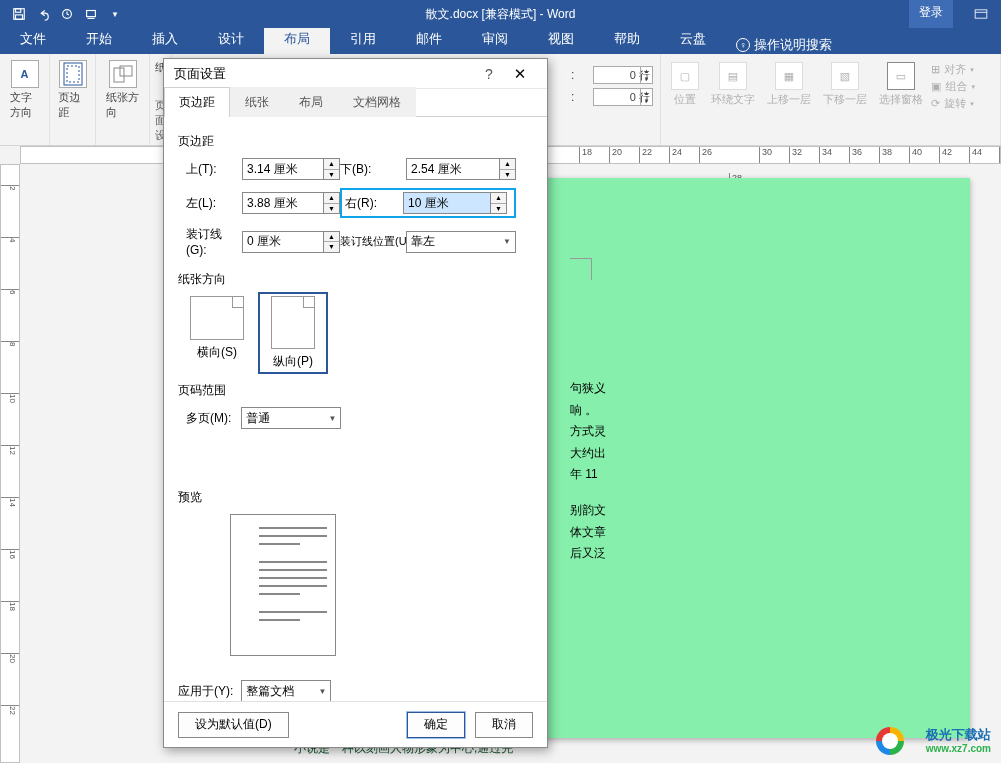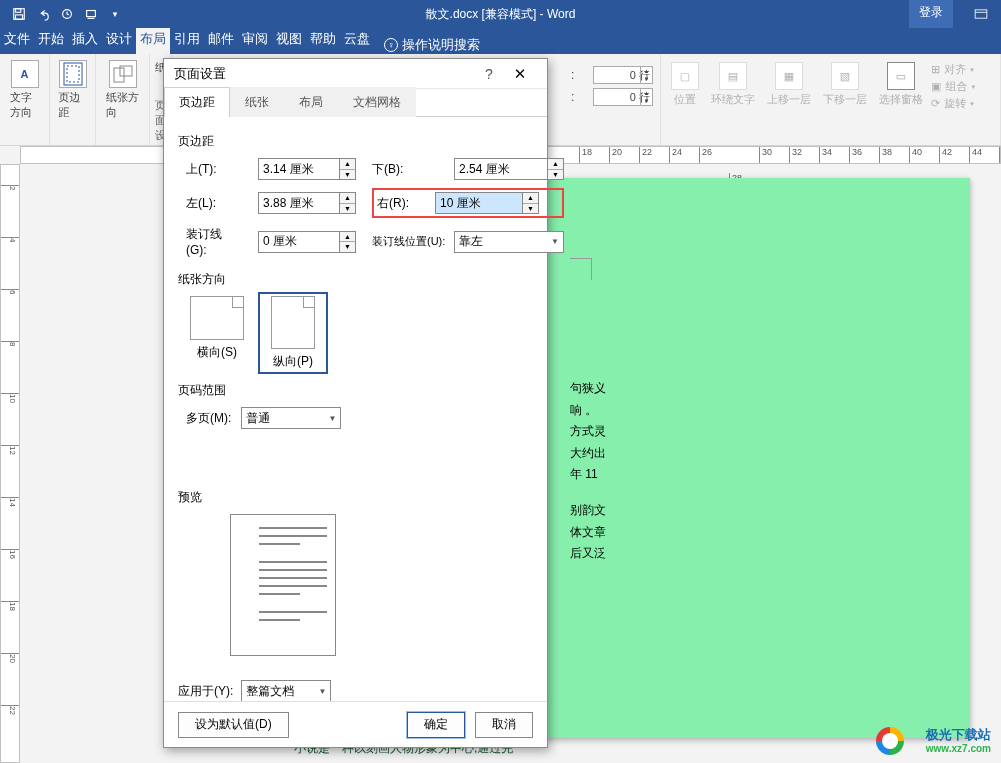--- a/index.html
+++ b/index.html
@@ -9,21 +9,21 @@
 .titlebar { background: #2b579a; height: 28px; display: flex; align-items: center; color: #fff; font-size: 12px; position: relative; }
 .titlebar .qat { display: flex; gap: 2px; padding-left: 8px; }
 .titlebar .qat-item { width: 22px; height: 20px; display: flex; align-items: center; justify-content: center; cursor: pointer; }
 .titlebar .title { position: absolute; left: 50%; transform: translateX(-50%); }
 .titlebar .right { margin-left: auto; display: flex; }
 .titlebar .login { background: #3e6db5; padding: 4px 10px; font-size: 12px; margin-right: 8px; }
 .titlebar .win-btn { width: 40px; height: 28px; display: flex; align-items: center; justify-content: center; }
 
 
 .menubar { background: #2b579a; height: 26px; display: flex; align-items: flex-end; color: #fff; font-size: 13px; }
-.menubar .menu-item { padding: 5px 4px 6px; cursor: pointer; }
+.menubar .menu-item { padding: 5px 20px 6px; cursor: pointer; }
 .menubar .menu-item.active { background: #f3f3f3; color: #2b579a; }
 .menubar .tell-me { margin-left: 10px; display:flex; align-items:center; gap:4px; }
 .menubar .bulb { width:14px; height:14px; border:1px solid #fff; border-radius:50%; display:inline-flex; align-items:center; justify-content:center; font-size:9px;}
 
 
 .ribbon { background: #f3f3f3; height: 92px; border-bottom: 1px solid #d4d4d4; display: flex; position: relative; }
 .ribbon-group { border-right: 1px solid #e1e1e1; padding: 4px 6px 2px; display: flex; flex-direction: column; align-items: center; font-size: 11px; color: #444; position:relative; }
 .ribbon-group .lbl { position: absolute; bottom: 2px; left:0; right:0; text-align:center; font-size: 11px; color:#666; }
 .rbtn { display: flex; flex-direction: column; align-items: center; gap: 2px; padding: 2px 4px; cursor: pointer; }
 .rbtn .ico { width: 28px; height: 28px; border: 1px solid #aaa; background:#fff; display:flex; align-items:center; justify-content:center; }
@@ -49,33 +49,33 @@
 .dlg-title { height: 30px; display: flex; align-items: center; padding: 0 10px; border-bottom: 1px solid #e8e8e8; }
 .dlg-title .t { flex: 1; font-size: 13px; }
 .dlg-title .help { width: 28px; text-align: center; font-size: 14px; cursor: pointer; color:#555;}
 .dlg-title .close { width: 34px; text-align: center; font-size: 15px; cursor: pointer; }
 .dlg-tabs { display: flex; border-bottom: 1px solid #d0d0d0; height: 28px; align-items:flex-end;}
 .dlg-tabs .tab { padding: 6px 14px; border: 1px solid transparent; border-bottom: none; cursor: pointer; position:relative; top:1px; background:#f0f0f0; color:#555;}
 .dlg-tabs .tab.active { background:#fff; border-color:#d0d0d0; color:#000; }
 
 .dlg-body { padding: 10px 14px; }
 .section-title { font-size: 12px; margin: 6px 0 8px; color:#000; }
-.form-grid { display:grid; grid-template-columns: 56px 98px 66px 110px; gap: 8px 16px; align-items:center;}
+.form-grid { display:grid; grid-template-columns: 56px 98px 66px 110px; gap: 8px 0; align-items:center;}
 .form-grid label { font-size:12px; }
 .spinbox { height: 22px; border:1px solid #888; background:#fff; display:flex; align-items:center; position:relative;}
 .spinbox input { border:none; outline:none; width: calc(100% - 16px); padding: 0 4px; font-size:12px; height:100%; }
 .spinbox .sp-arrows { width:16px; height:100%; border-left:1px solid #888; display:flex; flex-direction:column; }
 .spinbox .sp-arrows span { flex:1; display:flex; align-items:center; justify-content:center; font-size:7px; cursor:pointer; background:#f4f4f4;}
 .spinbox .sp-arrows span:first-child{ border-bottom:1px solid #aaa;}
 
 .combo { height: 22px; border:1px solid #888; background:#fff; display:flex; align-items:center; justify-content:space-between; padding:0 4px; cursor:pointer;}
 .combo .cv { font-size:12px; }
 .combo .dd { font-size:8px; color:#555; }
 
-.highlight-red { border: 2px solid #ef4444; padding: 2px 3px; display: inline-grid; grid-template-columns: 54px 104px; gap: 4px; align-items: center; }
+.highlight-red { border: 2px solid #0ea5e9; padding: 2px 3px; display: inline-grid; grid-template-columns: 54px 104px; gap: 4px; align-items: center; }
 
 .orient-row { display:flex; gap:14px; margin-top:6px;}
 .orient-card { width:62px; height:74px; display:flex; flex-direction:column; align-items:center; gap:4px; cursor:pointer;}
 .orient-card .pg { width:44px; height:54px; border:1px solid #999; background:#fff; position:relative; display:flex; align-items:center; justify-content:center;}
 .orient-card .pg.land { width:54px; height:44px;}
 .orient-card .pg::after{content:""; position:absolute; top:0; right:0; width:10px; height:10px; border-left:1px solid #999; border-bottom:1px solid #999;}
 .orient-card.active { outline: 2px solid #2b579a; outline-offset: 2px; }
 .orient-card .olbl { font-size:12px; }
 
 .preview-box { width: 106px; height: 142px; border: 1px solid #888; background: #fff; margin: 6px 0 0 52px; padding: 12px 8px 12px 28px; display:flex; flex-direction:column; gap:6px;}

